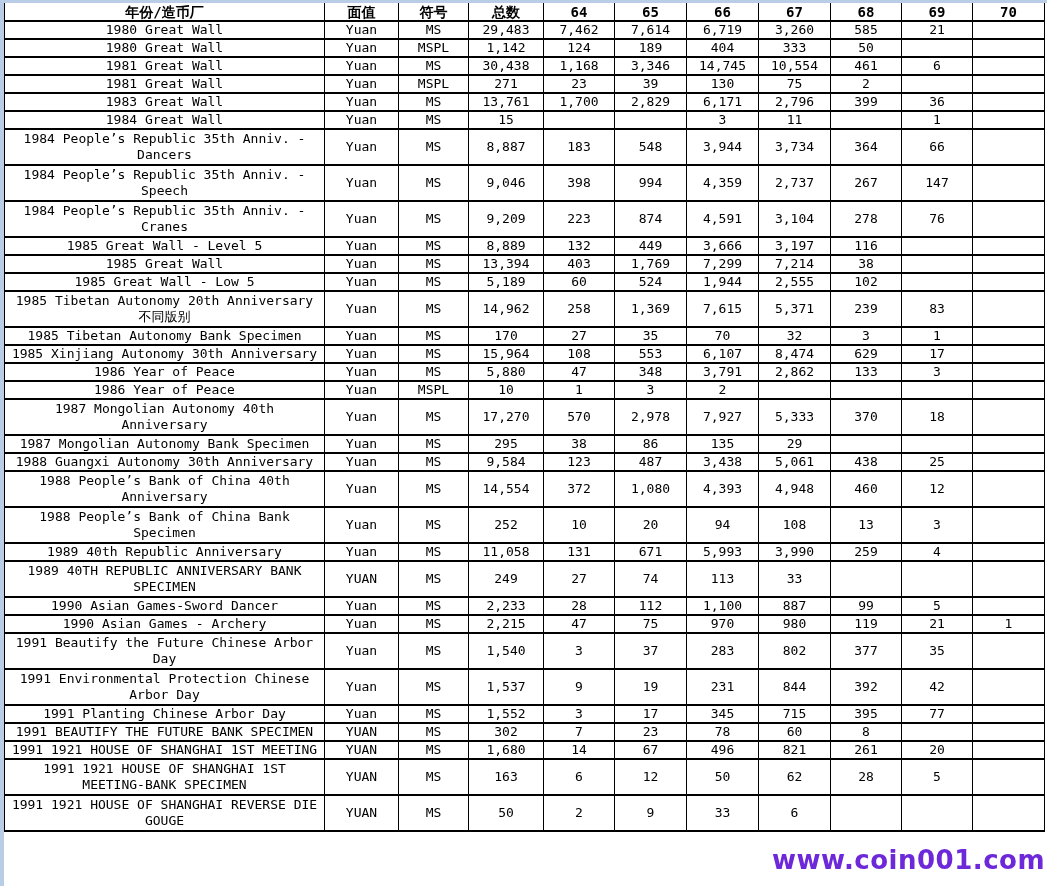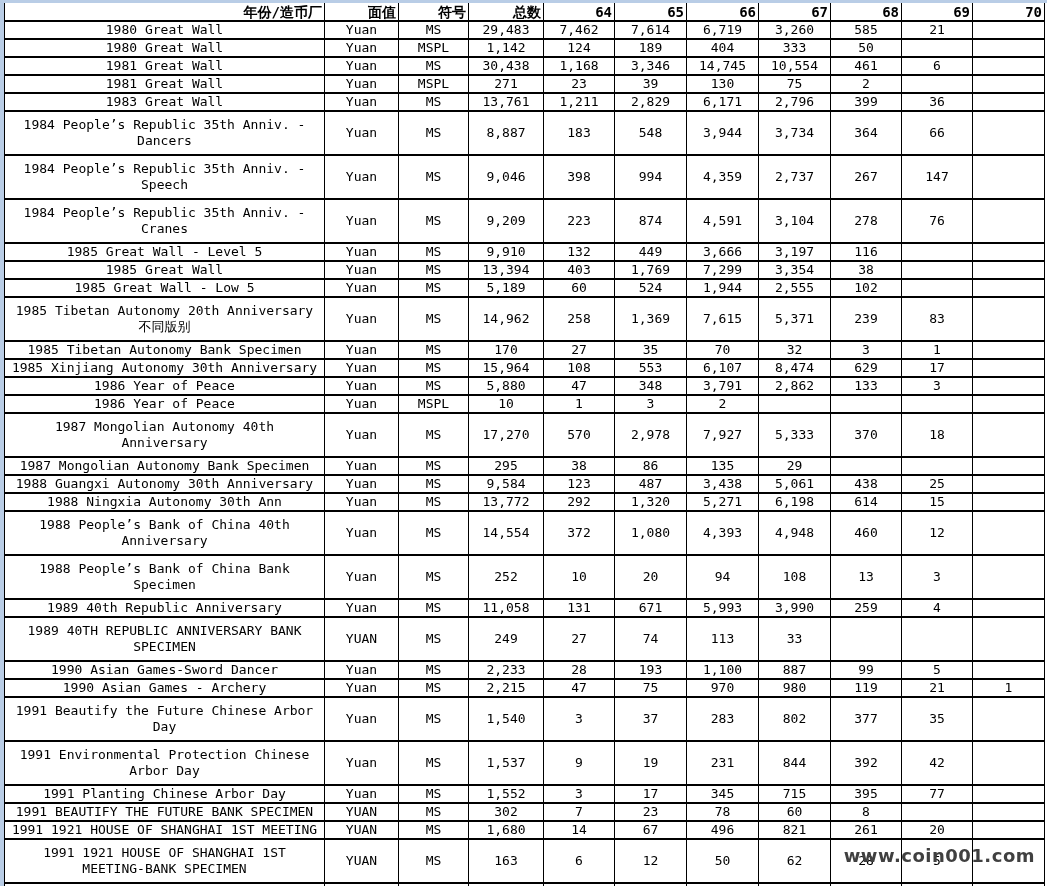--- a/index.html
+++ b/index.html
@@ -48,34 +48,33 @@
     font-size:13px;
     line-height:16px;
     color:#000;
     overflow:hidden;
   }
   .census thead th {
     border-top:none;
     font-weight:bold;
     font-size:14px;
     height:17px;
-    text-align:right;
   }
   .census tbody tr    { height:18px; }
-  .census tbody tr.tall { height:44px; }
+  .census tbody tr.tall { height:36px; }
   .census td.name-cell { white-space:pre-line; }
   .census td.num-cell  { white-space:nowrap; }
   .watermark {
     position:absolute;
-    right:12px; top:845px;
+    right:2px; top:845px;
     font-family:"DejaVu Sans","Liberation Sans",sans-serif;
     font-weight:bold;
-    font-size:18px;
+    font-size:26px;
     letter-spacing:0.5px;
-    color:#404040;
+    color:#6d28d9;
     pointer-events:none;
   }
 </style>
 </head>
 <body>
 
 <div class="edge-left"></div>
 <div class="edge-top"></div>
 
 <table class="census">
@@ -158,26 +157,39 @@
         <td class="num-cell">75</td>
         <td class="num-cell">2</td>
         <td class="num-cell"></td>
         <td class="num-cell"></td>
       </tr>
       <tr>
         <td class="name-cell">1983 Great Wall</td>
         <td class="num-cell">Yuan</td>
         <td class="num-cell">MS</td>
         <td class="num-cell">13,761</td>
-        <td class="num-cell">1,211</td>
+        <td class="num-cell">1,700</td>
         <td class="num-cell">2,829</td>
         <td class="num-cell">6,171</td>
         <td class="num-cell">2,796</td>
         <td class="num-cell">399</td>
         <td class="num-cell">36</td>
+        <td class="num-cell"></td>
+      </tr>
+      <tr>
+        <td class="name-cell">1984 Great Wall</td>
+        <td class="num-cell">Yuan</td>
+        <td class="num-cell">MS</td>
+        <td class="num-cell">15</td>
+        <td class="num-cell"></td>
+        <td class="num-cell"></td>
+        <td class="num-cell">3</td>
+        <td class="num-cell">11</td>
+        <td class="num-cell"></td>
+        <td class="num-cell">1</td>
         <td class="num-cell"></td>
       </tr>
       <tr class="tall">
         <td class="name-cell">1984 People’s Republic 35th Anniv. -
 Dancers</td>
         <td class="num-cell">Yuan</td>
         <td class="num-cell">MS</td>
         <td class="num-cell">8,887</td>
         <td class="num-cell">183</td>
         <td class="num-cell">548</td>
@@ -212,38 +224,38 @@
         <td class="num-cell">4,591</td>
         <td class="num-cell">3,104</td>
         <td class="num-cell">278</td>
         <td class="num-cell">76</td>
         <td class="num-cell"></td>
       </tr>
       <tr>
         <td class="name-cell">1985 Great Wall - Level 5</td>
         <td class="num-cell">Yuan</td>
         <td class="num-cell">MS</td>
-        <td class="num-cell">9,910</td>
+        <td class="num-cell">8,889</td>
         <td class="num-cell">132</td>
         <td class="num-cell">449</td>
         <td class="num-cell">3,666</td>
         <td class="num-cell">3,197</td>
         <td class="num-cell">116</td>
         <td class="num-cell"></td>
         <td class="num-cell"></td>
       </tr>
       <tr>
         <td class="name-cell">1985 Great Wall</td>
         <td class="num-cell">Yuan</td>
         <td class="num-cell">MS</td>
         <td class="num-cell">13,394</td>
         <td class="num-cell">403</td>
         <td class="num-cell">1,769</td>
         <td class="num-cell">7,299</td>
-        <td class="num-cell">3,354</td>
+        <td class="num-cell">7,214</td>
         <td class="num-cell">38</td>
         <td class="num-cell"></td>
         <td class="num-cell"></td>
       </tr>
       <tr>
         <td class="name-cell">1985 Great Wall - Low 5</td>
         <td class="num-cell">Yuan</td>
         <td class="num-cell">MS</td>
         <td class="num-cell">5,189</td>
         <td class="num-cell">60</td>
@@ -353,33 +365,20 @@
         <td class="num-cell">MS</td>
         <td class="num-cell">9,584</td>
         <td class="num-cell">123</td>
         <td class="num-cell">487</td>
         <td class="num-cell">3,438</td>
         <td class="num-cell">5,061</td>
         <td class="num-cell">438</td>
         <td class="num-cell">25</td>
         <td class="num-cell"></td>
       </tr>
-      <tr>
-        <td class="name-cell">1988 Ningxia Autonomy 30th Ann</td>
-        <td class="num-cell">Yuan</td>
-        <td class="num-cell">MS</td>
-        <td class="num-cell">13,772</td>
-        <td class="num-cell">292</td>
-        <td class="num-cell">1,320</td>
-        <td class="num-cell">5,271</td>
-        <td class="num-cell">6,198</td>
-        <td class="num-cell">614</td>
-        <td class="num-cell">15</td>
-        <td class="num-cell"></td>
-      </tr>
       <tr class="tall">
         <td class="name-cell">1988 People’s Bank of China 40th
 Anniversary</td>
         <td class="num-cell">Yuan</td>
         <td class="num-cell">MS</td>
         <td class="num-cell">14,554</td>
         <td class="num-cell">372</td>
         <td class="num-cell">1,080</td>
         <td class="num-cell">4,393</td>
         <td class="num-cell">4,948</td>
@@ -427,21 +426,21 @@
         <td class="num-cell"></td>
         <td class="num-cell"></td>
         <td class="num-cell"></td>
       </tr>
       <tr>
         <td class="name-cell">1990 Asian Games-Sword Dancer</td>
         <td class="num-cell">Yuan</td>
         <td class="num-cell">MS</td>
         <td class="num-cell">2,233</td>
         <td class="num-cell">28</td>
-        <td class="num-cell">193</td>
+        <td class="num-cell">112</td>
         <td class="num-cell">1,100</td>
         <td class="num-cell">887</td>
         <td class="num-cell">99</td>
         <td class="num-cell">5</td>
         <td class="num-cell"></td>
       </tr>
       <tr>
         <td class="name-cell">1990 Asian Games - Archery</td>
         <td class="num-cell">Yuan</td>
         <td class="num-cell">MS</td>

